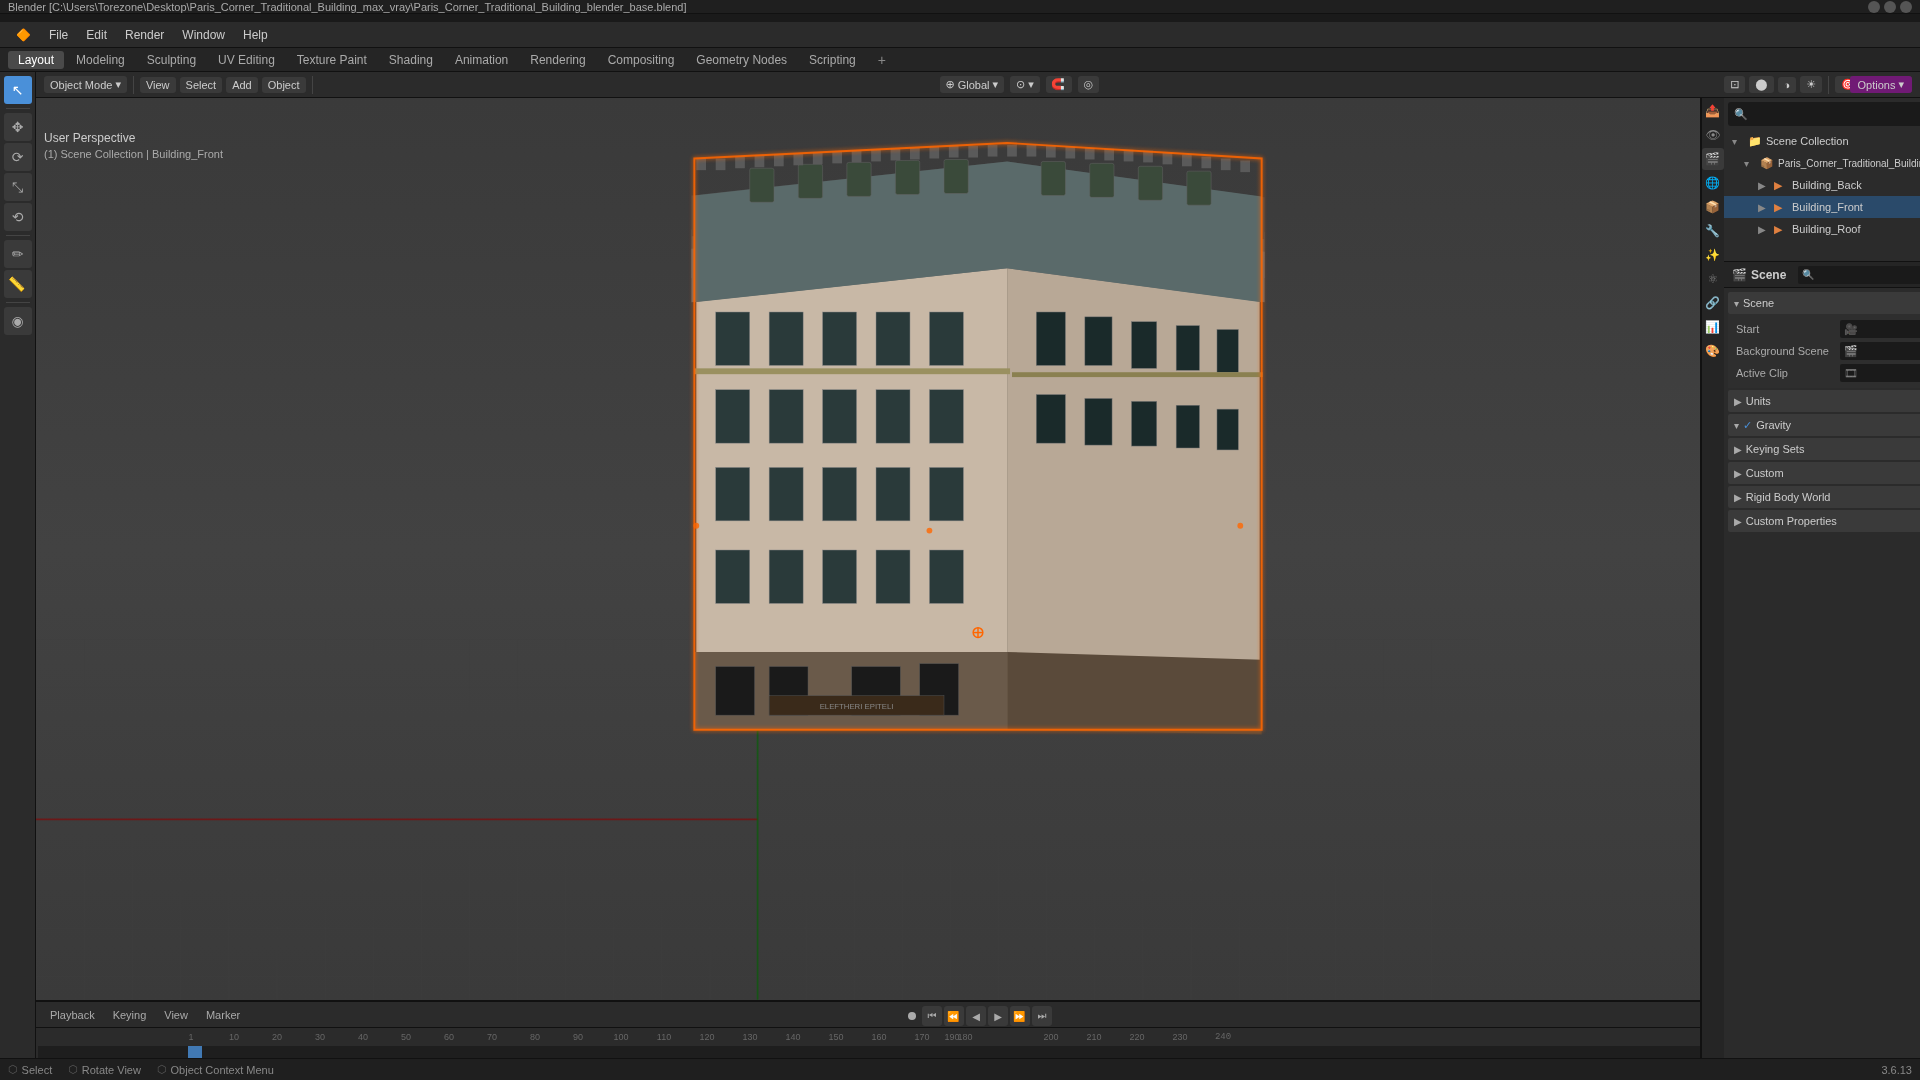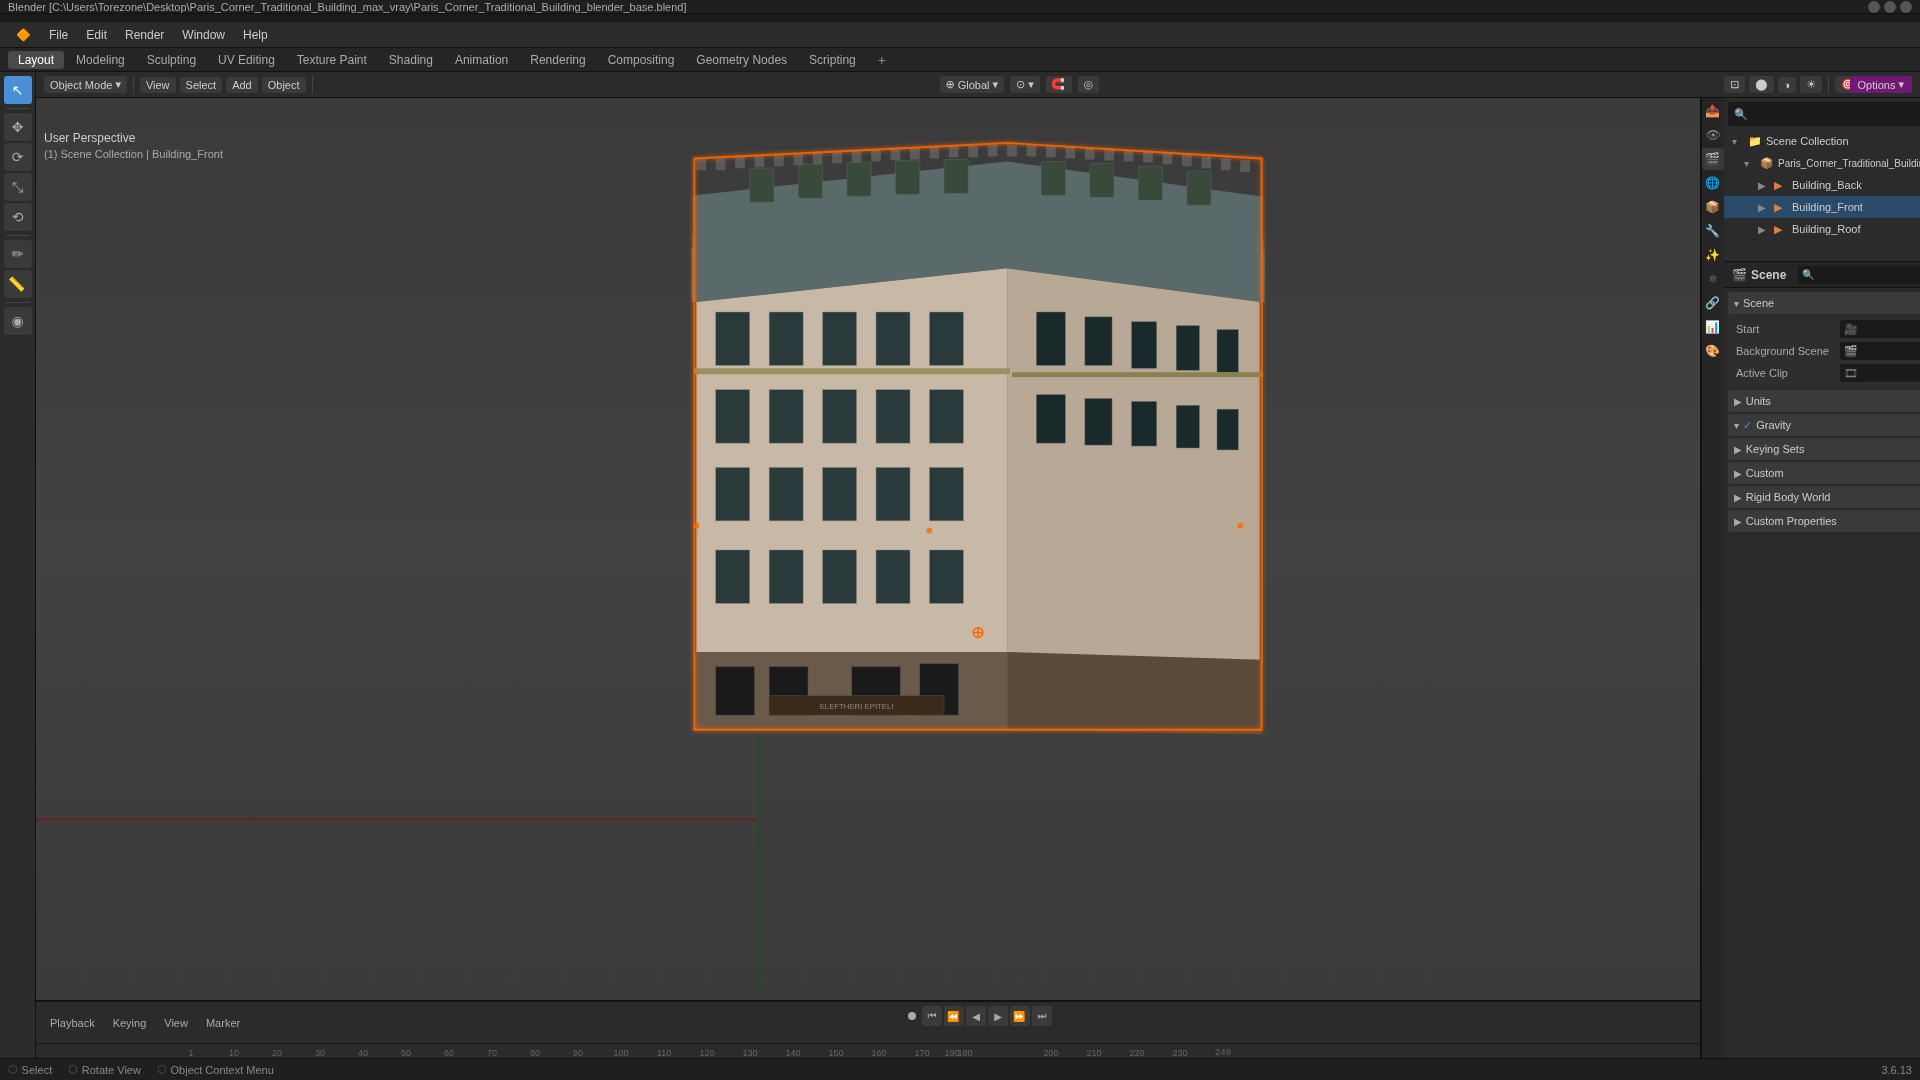--- a/index.html
+++ b/index.html
@@ -417,21 +417,21 @@
 
     
     #timeline-area {
       height: 80px;
       background: #2b2b2b;
       border-top: 2px solid #111;
       position: relative;
     }
 
     #timeline-top {
-      height: 42px;
+      height: 26px;
       display: flex;
       align-items: center;
       padding: 0 8px;
       gap: 6px;
       border-bottom: 1px solid #111;
     }
     .timeline-header-btn {
       padding: 2px 6px;
       background: transparent;
       color: #aaa;

